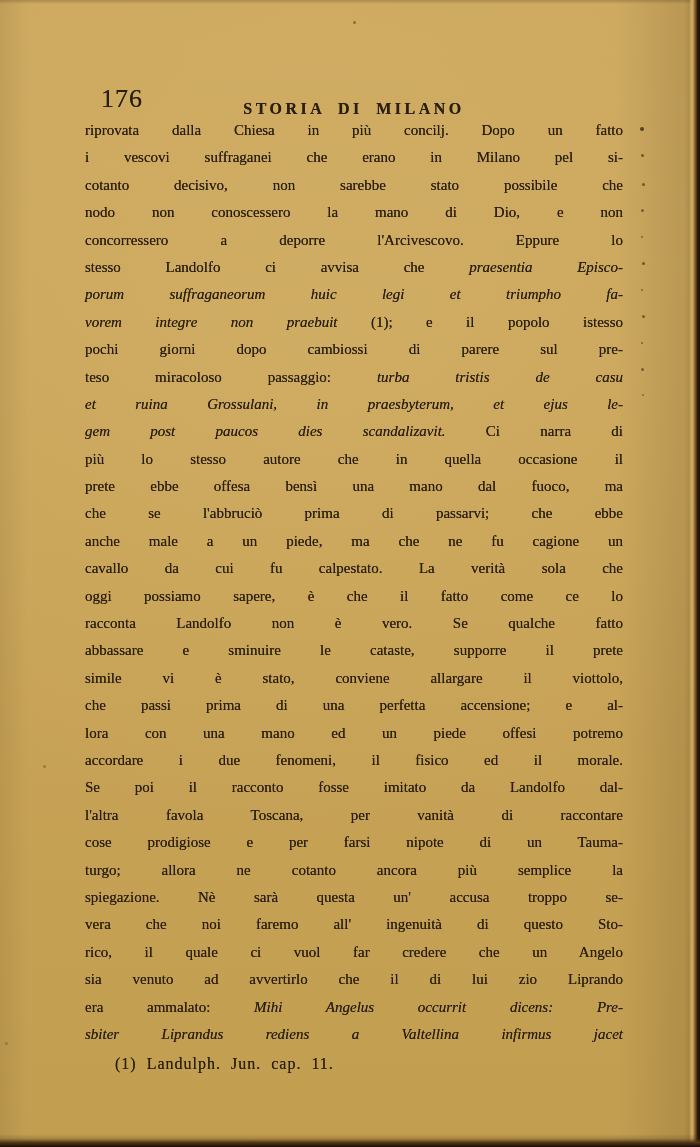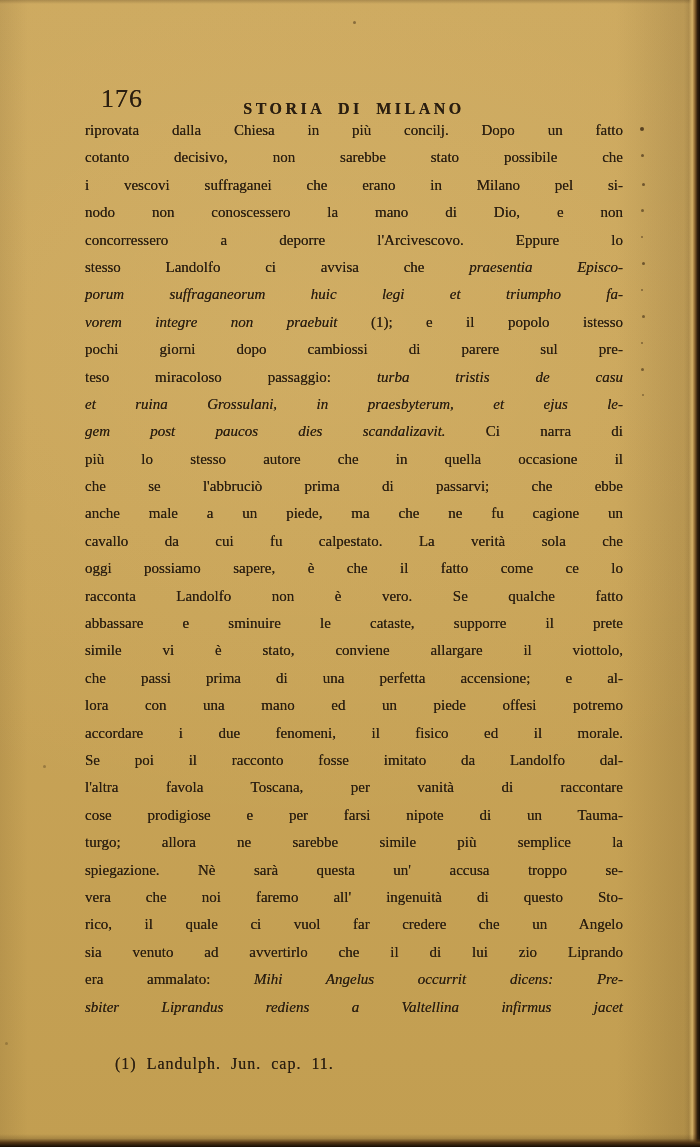--- a/index.html
+++ b/index.html
@@ -119,46 +119,47 @@
 
 <div class="scan">
 
   <div class="page-header">
     <span class="page-number">176</span>
     <span class="running-title">STORIA DI MILANO</span>
   </div>
 
   <div class="body-text" id="body-text">
       <div class="line"><span>riprovata dalla Chiesa in più concilj. Dopo un fatto</span></div>
+      <div class="line"><span>i vescovi suffraganei che erano in Milano pel si-</span></div>
       <div class="line"><span>cotanto decisivo, non sarebbe stato possibile che</span></div>
-      <div class="line"><span>i vescovi suffraganei che erano in Milano pel si-</span></div>
       <div class="line"><span>nodo non conoscessero la mano di Dio, e non</span></div>
       <div class="line"><span>concorressero a deporre l'Arcivescovo. Eppure lo</span></div>
       <div class="line"><span>stesso Landolfo ci avvisa che </span><span class="it">praesentia Episco-</span></div>
       <div class="line"><span class="it">porum suffraganeorum huic legi et triumpho fa-</span></div>
       <div class="line"><span class="it">vorem integre non praebuit </span><span>(1); e il popolo istesso</span></div>
       <div class="line"><span>pochi giorni dopo cambiossi di parere sul pre-</span></div>
       <div class="line"><span>teso miracoloso passaggio: </span><span class="it">turba tristis de casu</span></div>
       <div class="line"><span class="it">et ruina Grossulani, in praesbyterum, et ejus le-</span></div>
       <div class="line"><span class="it">gem post paucos dies scandalizavit. </span><span>Ci narra di</span></div>
       <div class="line"><span>più lo stesso autore che in quella occasione il</span></div>
+      <div class="line"><span>prete ebbe offesa bensì una mano dal fuoco, ma</span></div>
       <div class="line"><span>che se l'abbruciò prima di passarvi; che ebbe</span></div>
       <div class="line"><span>anche male a un piede, ma che ne fu cagione un</span></div>
       <div class="line"><span>cavallo da cui fu calpestato. La verità sola che</span></div>
       <div class="line"><span>oggi possiamo sapere, è che il fatto come ce lo</span></div>
       <div class="line"><span>racconta Landolfo non è vero. Se qualche fatto</span></div>
       <div class="line"><span>abbassare e sminuire le cataste, supporre il prete</span></div>
       <div class="line"><span>simile vi è stato, conviene allargare il viottolo,</span></div>
       <div class="line"><span>che passi prima di una perfetta accensione; e al-</span></div>
       <div class="line"><span>lora con una mano ed un piede offesi potremo</span></div>
       <div class="line"><span>accordare i due fenomeni, il fisico ed il morale.</span></div>
       <div class="line"><span>Se poi il racconto fosse imitato da Landolfo dal-</span></div>
       <div class="line"><span>l'altra favola Toscana, per vanità di raccontare</span></div>
       <div class="line"><span>cose prodigiose e per farsi nipote di un Tauma-</span></div>
-      <div class="line"><span>turgo; allora ne sarebbe simile più semplice la</span></div>
+      <div class="line"><span>turgo; allora ne cotanto ancora più semplice la</span></div>
       <div class="line"><span>spiegazione. Nè sarà questa un' accusa troppo se-</span></div>
       <div class="line"><span>vera che noi faremo all' ingenuità di questo Sto-</span></div>
       <div class="line"><span>rico, il quale ci vuol far credere che un Angelo</span></div>
       <div class="line"><span>sia venuto ad avvertirlo che il di lui zio Liprando</span></div>
       <div class="line"><span>era ammalato: </span><span class="it">Mihi Angelus occurrit dicens: Pre-</span></div>
       <div class="line"><span class="it">sbiter Liprandus rediens a Valtellina infirmus jacet</span></div>
     </div>
 
   <div class="footnote">(1) Landulph. Jun. cap. 11.</div>
 

